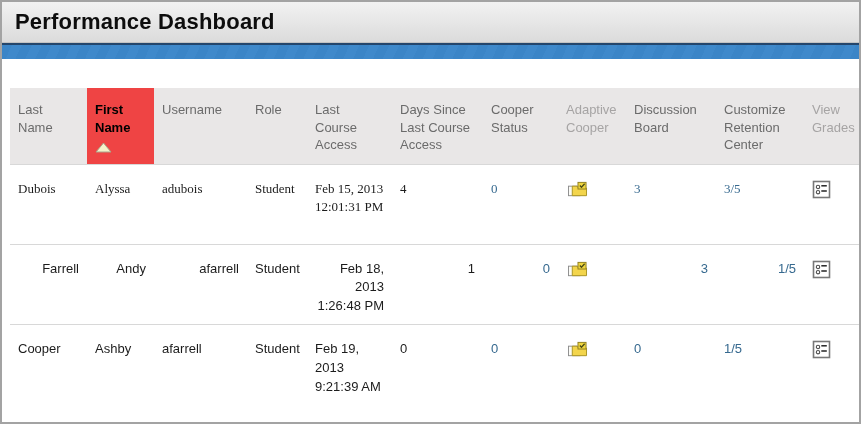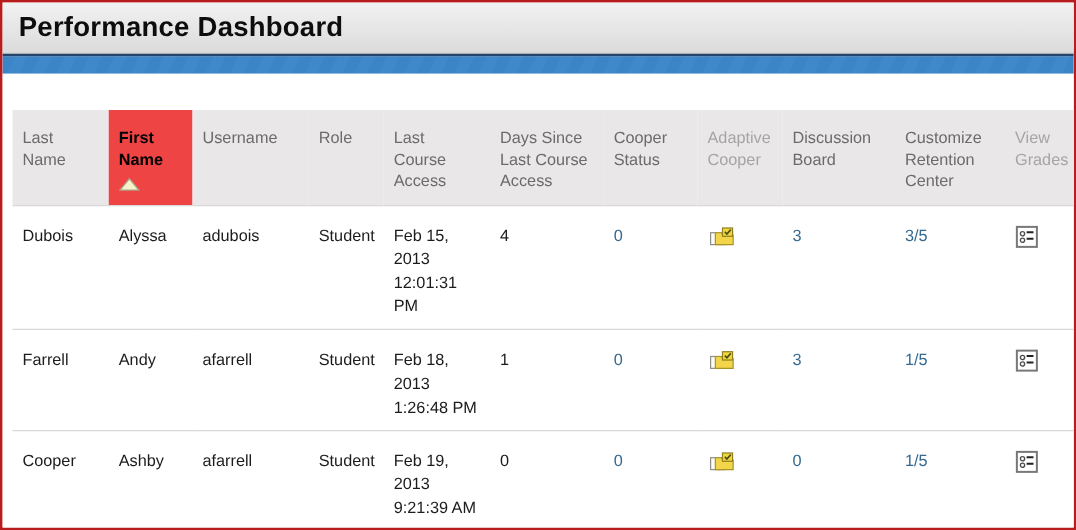--- a/index.html
+++ b/index.html
@@ -1,21 +1,21 @@
 <!DOCTYPE html>
 <html><head>
 <meta charset="utf-8">
 <style>
   * { box-sizing: border-box; }
   html,body { margin:0; padding:0; background:#fff; }
   body { font-family:"Liberation Sans", sans-serif; }
 
   .frame {
     width:861px; height:424px;
-    border:2px solid #b91c1c;
+    border:2px solid #a3a3a3;
     overflow:hidden;
     background:#fff;
     position:relative;
   }
 
   
   .titlebar {
     height:41px;
     background:linear-gradient(#f2f2f2, #dbdbdb);
     border-bottom:1px solid #c2c2c2;
@@ -61,22 +61,22 @@
   }
   thead th.dim { color:#a6a4a4; }
   thead th.clickable { cursor:pointer; }
 
   tbody td {
     vertical-align:top;
     padding:15px 8px 8px 8px;
     border-top:1px solid #d8d8d8;
     line-height:1.45;
   }
-  tr.r0 td { height:80px; }
-  tr.r1 td { height:65px; }
+  tr.r0 td { height:80px;font-family:Liberation Serif, serif; }
+  tr.r1 td { height:65px;text-align:right; }
   tr.r2 td { height:65px;margin-top:20px; }
 
   a.val-link {
     color:#36698f;
     text-decoration:none;
     cursor:pointer;
   }
 
   .sort-arrow { display:block; margin-top:4px; }
   .icon-cell svg { display:block; }

